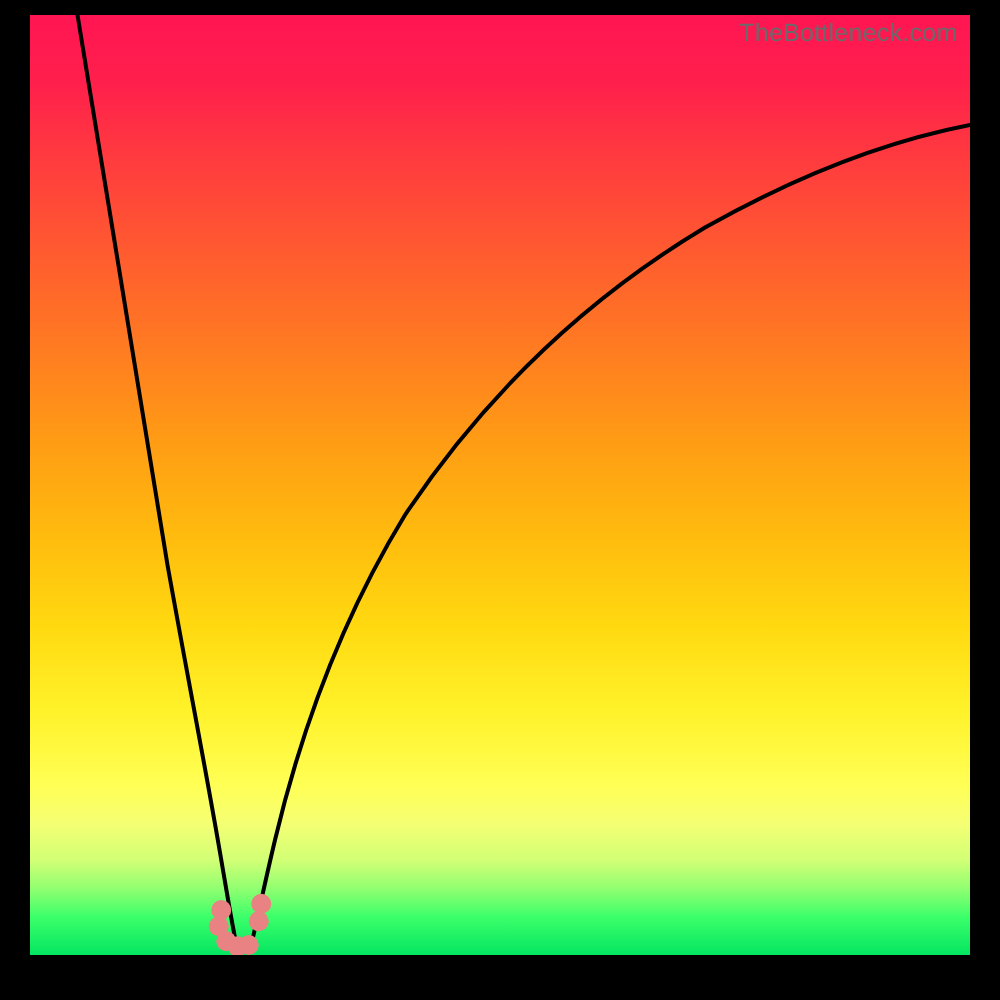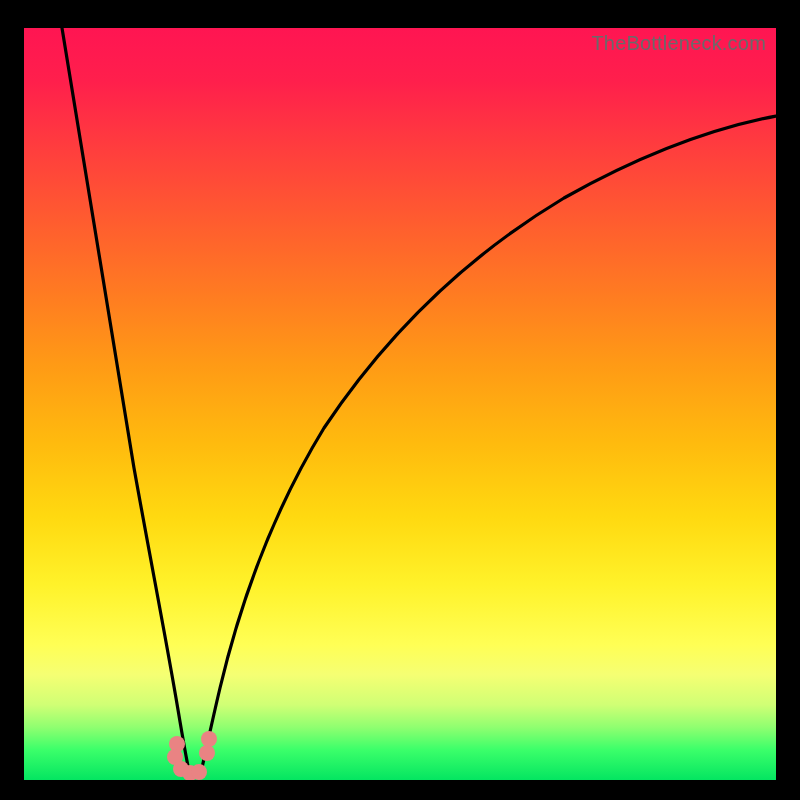--- a/index.html
+++ b/index.html
@@ -12,21 +12,21 @@
     font-family: Arial, Helvetica, sans-serif;
   }
   .frame {
     position: absolute;
     inset: 0;
     background: #000;
   }
   .plot-area {
     position: absolute;
     left: 24px;
-    top: 28px;
+    top: 12px;
     width: 752px;
     height: 752px;
     overflow: hidden;
   }
   .gradient-bg {
     position: absolute;
     inset: 0;
     background: linear-gradient(
       to bottom,
       #ff1552 0%,

